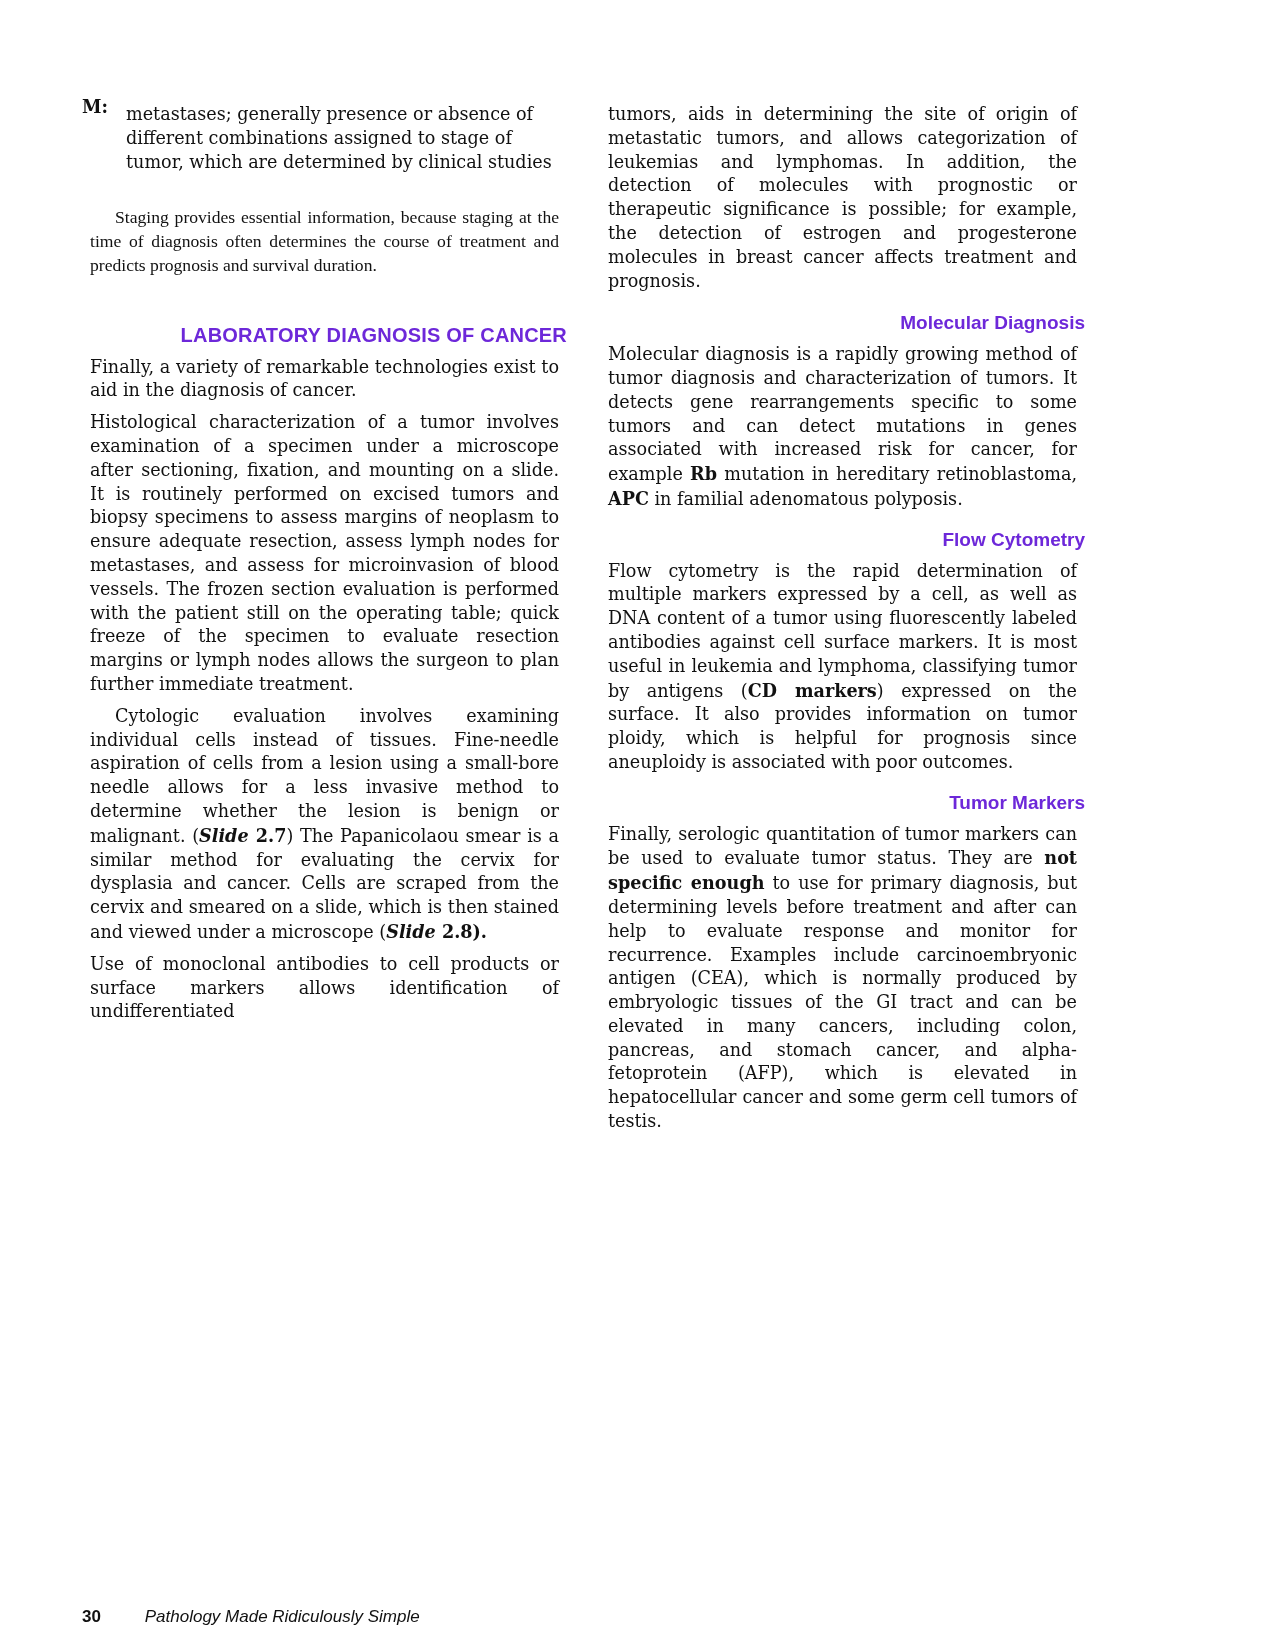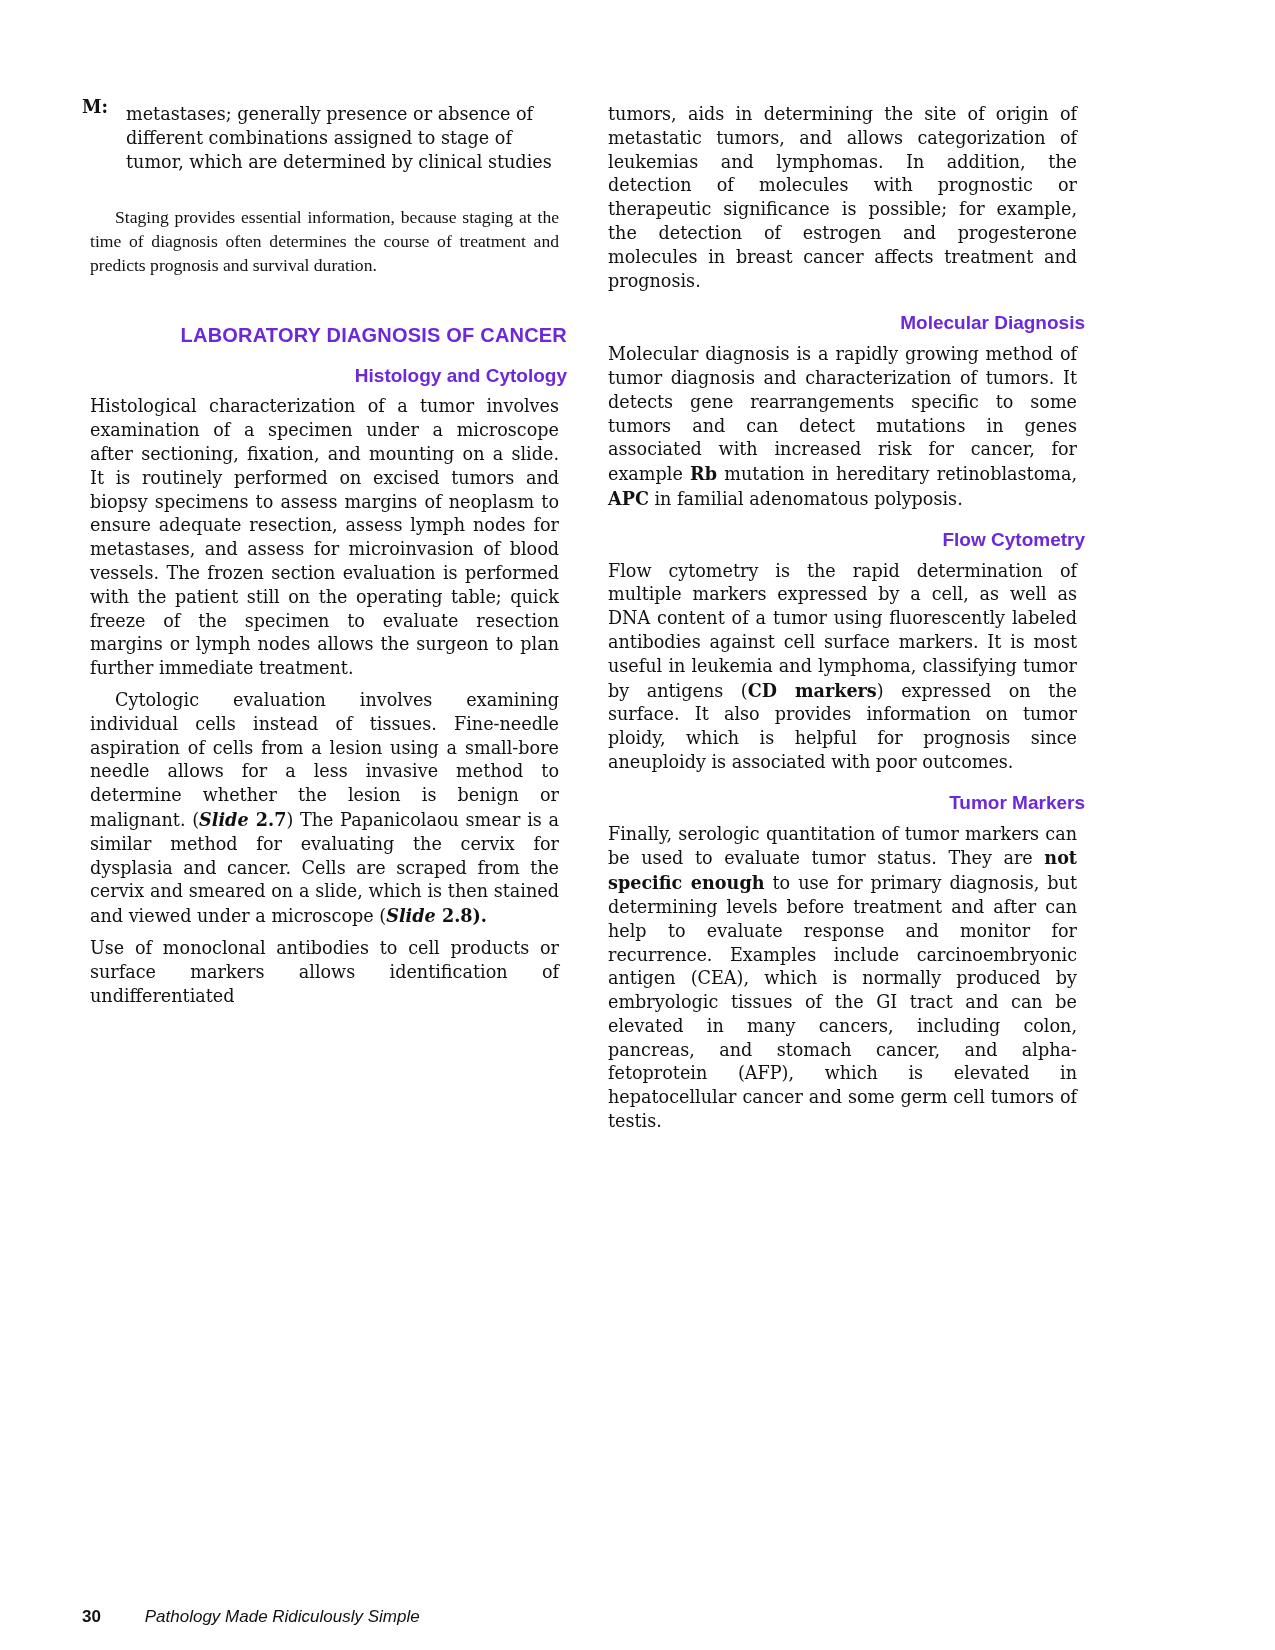--- a/index.html
+++ b/index.html
@@ -30,22 +30,22 @@
 
   <div class="col col-left">
     <div class="term">
       <span class="term-key">M:</span>
       <p class="term-def" style="text-align:left;">metastases; generally presence or absence of different combinations assigned to stage of tumor, which are determined by clinical studies</p>
     </div>
 
     <p class="indent gap-para">Staging provides essential information, because staging at the time of diagnosis often determines the course of treatment and predicts prognosis and survival duration.</p>
 
     <h2>LABORATORY DIAGNOSIS OF CANCER</h2>
+    <p>Finally, a variety of remarkable technologies exist to aid in the diagnosis of cancer.</p>
 
-    <h3>Histology and Cytology</h3>
     <p>Histological characterization of a tumor involves examination of a specimen under a microscope after sectioning, fixation, and mounting on a slide. It is routinely performed on excised tumors and biopsy specimens to assess margins of neoplasm to ensure adequate resection, assess lymph nodes for metastases, and assess for microinvasion of blood vessels. The frozen section evaluation is performed with the patient still on the operating table; quick freeze of the specimen to evaluate resection margins or lymph nodes allows the surgeon to plan further immediate treatment.</p>
     <p class="indent"><span>Cytologic evaluation involves examining individual cells instead of tissues. Fine-needle aspiration of cells from a lesion using a small-bore needle allows for a less invasive method to determine whether the lesion is benign or malignant. (</span><b><i>Slide</i><span> 2.7</span></b><span>) The Papanicolaou smear is a similar method for evaluating the cervix for dysplasia and cancer. Cells are scraped from the cervix and smeared on a slide, which is then stained and viewed under a microscope (</span><b><i>Slide</i><span> 2.8</span><span>).</span></b></p>
 
     <p>Use of monoclonal antibodies to cell products or surface markers allows identification of undifferentiated</p>
   </div>
 
   <div class="col col-right">
     <p>tumors, aids in determining the site of origin of metastatic tumors, and allows categorization of leukemias and lymphomas. In addition, the detection of molecules with prognostic or therapeutic significance is possible; for example, the detection of estrogen and progesterone molecules in breast cancer affects treatment and prognosis.</p>
 
     <h3>Molecular Diagnosis</h3>

